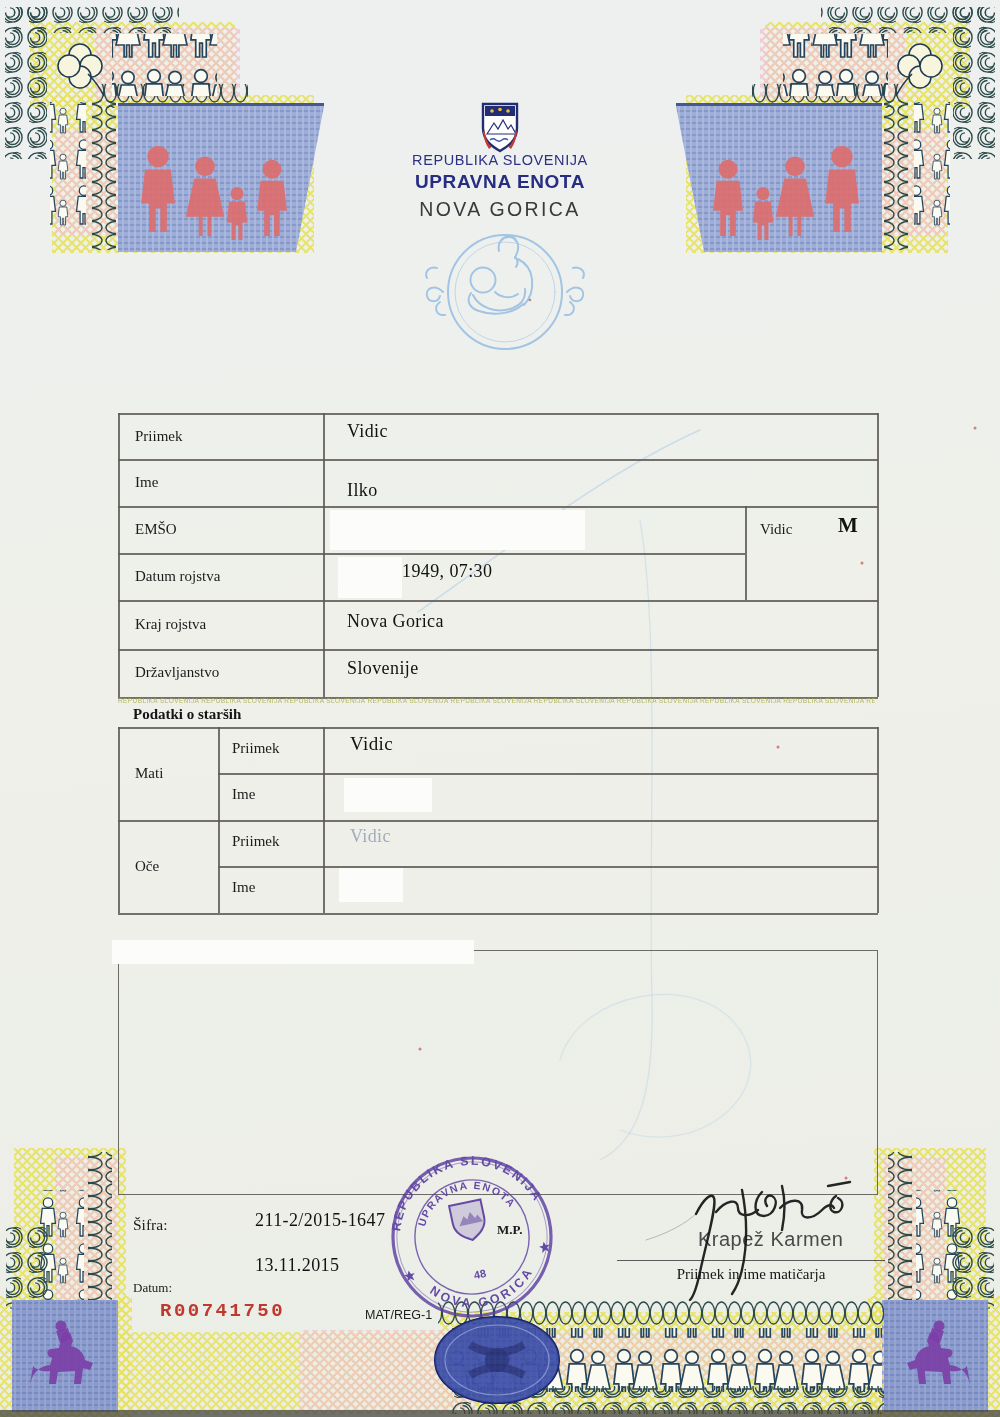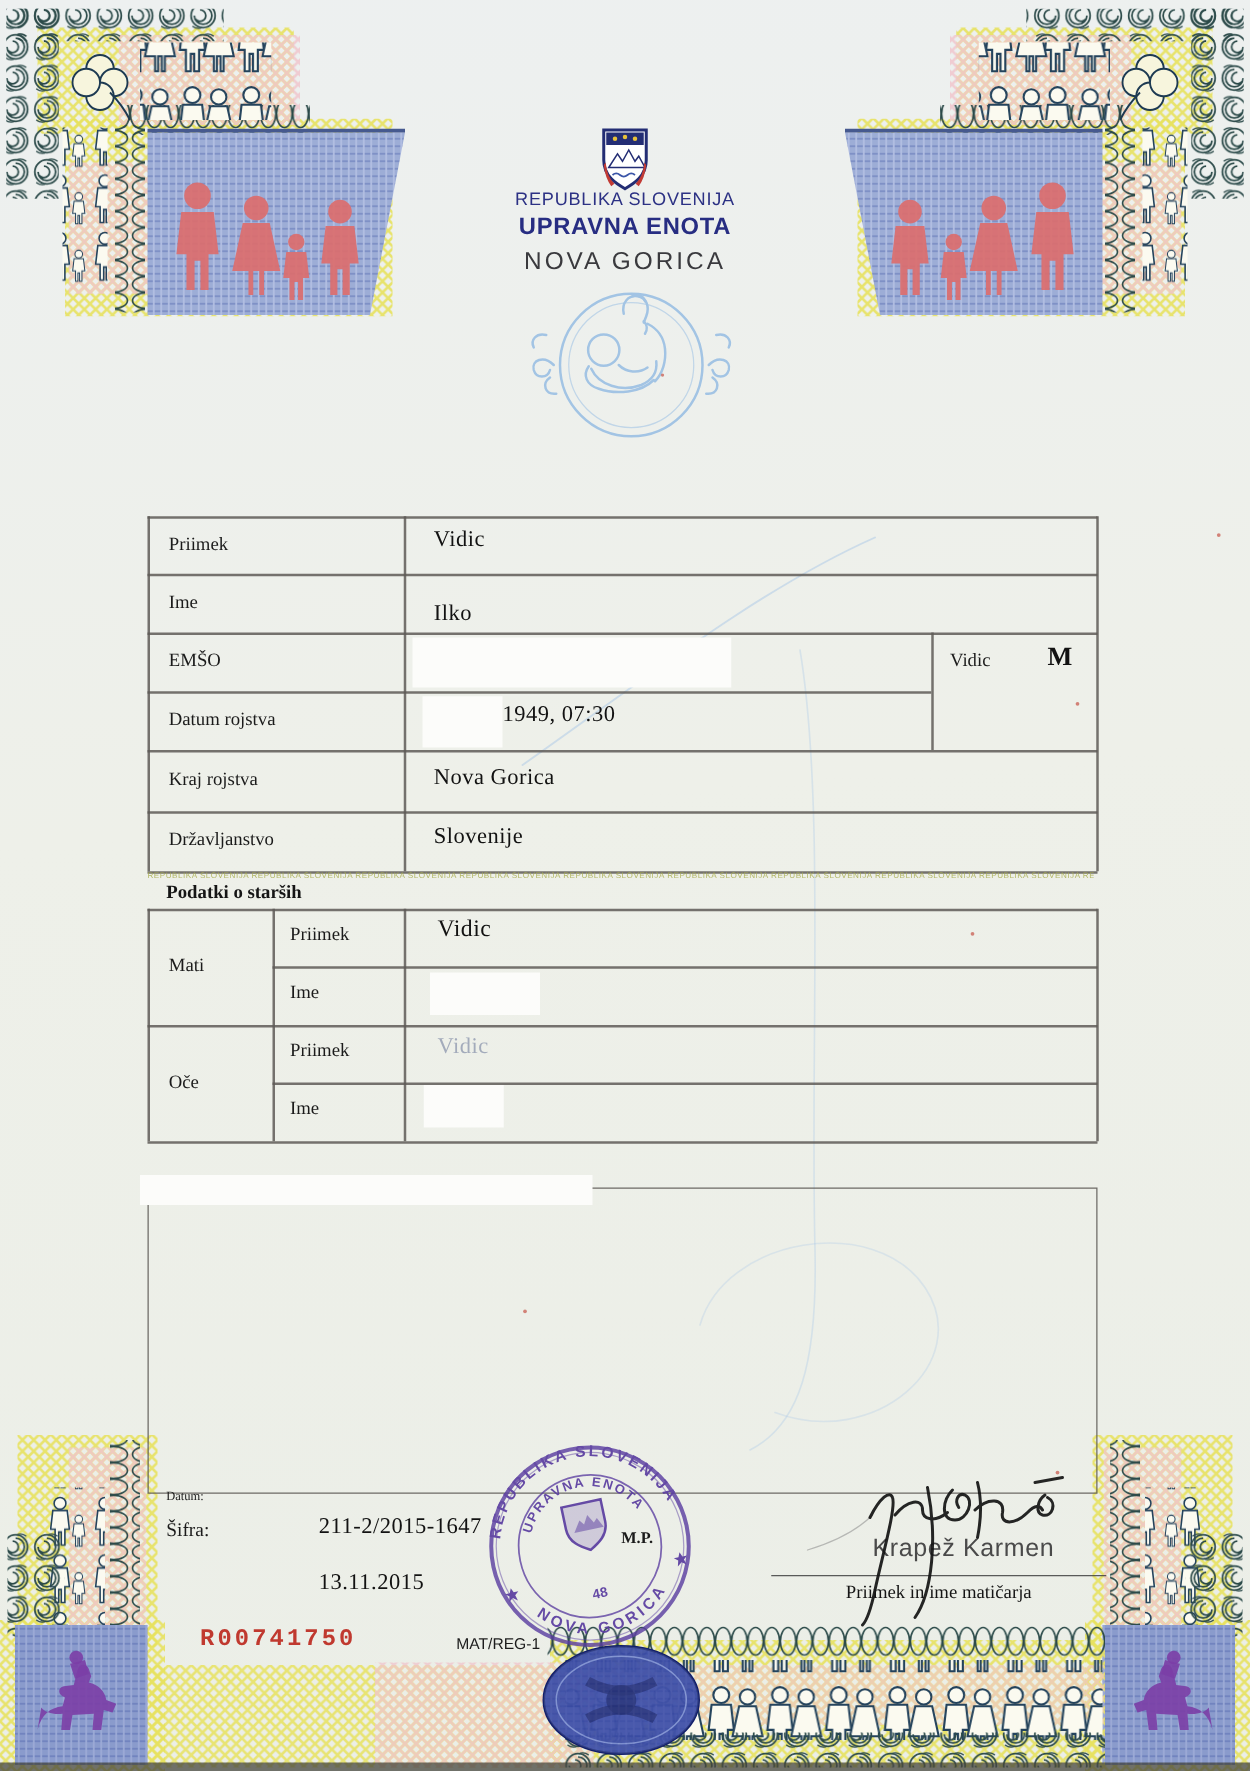--- a/index.html
+++ b/index.html
@@ -261,21 +261,21 @@
   <span class="val" style="left:350px;top:873px"></span>
 
   <div class="red-box" style="left:344px;top:778px;width:88px;height:34px"></div>
   <div class="red-box" style="left:339px;top:868px;width:64px;height:34px"></div>
 
   <div class="bigbox"></div>
   <div class="red-box" style="left:112px;top:940px;width:362px;height:24px"></div>
 
   <span class="lbl" style="left:133px;top:1216px;font-size:15.5px">Šifra:</span>
   <span class="val" style="left:255px;top:1210px">211-2/2015-1647</span>
-  <span class="lbl" style="left:133px;top:1192px;font-size:10px">Datum:</span>
+  <span class="lbl" style="left:133px;top:1280px;font-size:13px">Datum:</span>
   <span class="val" style="left:255px;top:1255px">13.11.2015</span>
   <span class="serial">R00741750</span>
   <span class="formcode">MAT/REG-1</span>
   <span class="mp">M.P.</span>
   <span class="regname">Krapež Karmen</span>
   <div class="hl" style="left:617px;top:1260px;width:268px;height:1.3px;background:#3f3f3f"></div>
   <div class="regcaption">Priimek in ime matičarja</div>
 
   <svg class="abs" style="left:0;top:0;z-index:6;pointer-events:none" width="1000" height="1417" viewBox="0 0 1000 1417">
     <g transform="rotate(-12 472 1237)" opacity=".92">

